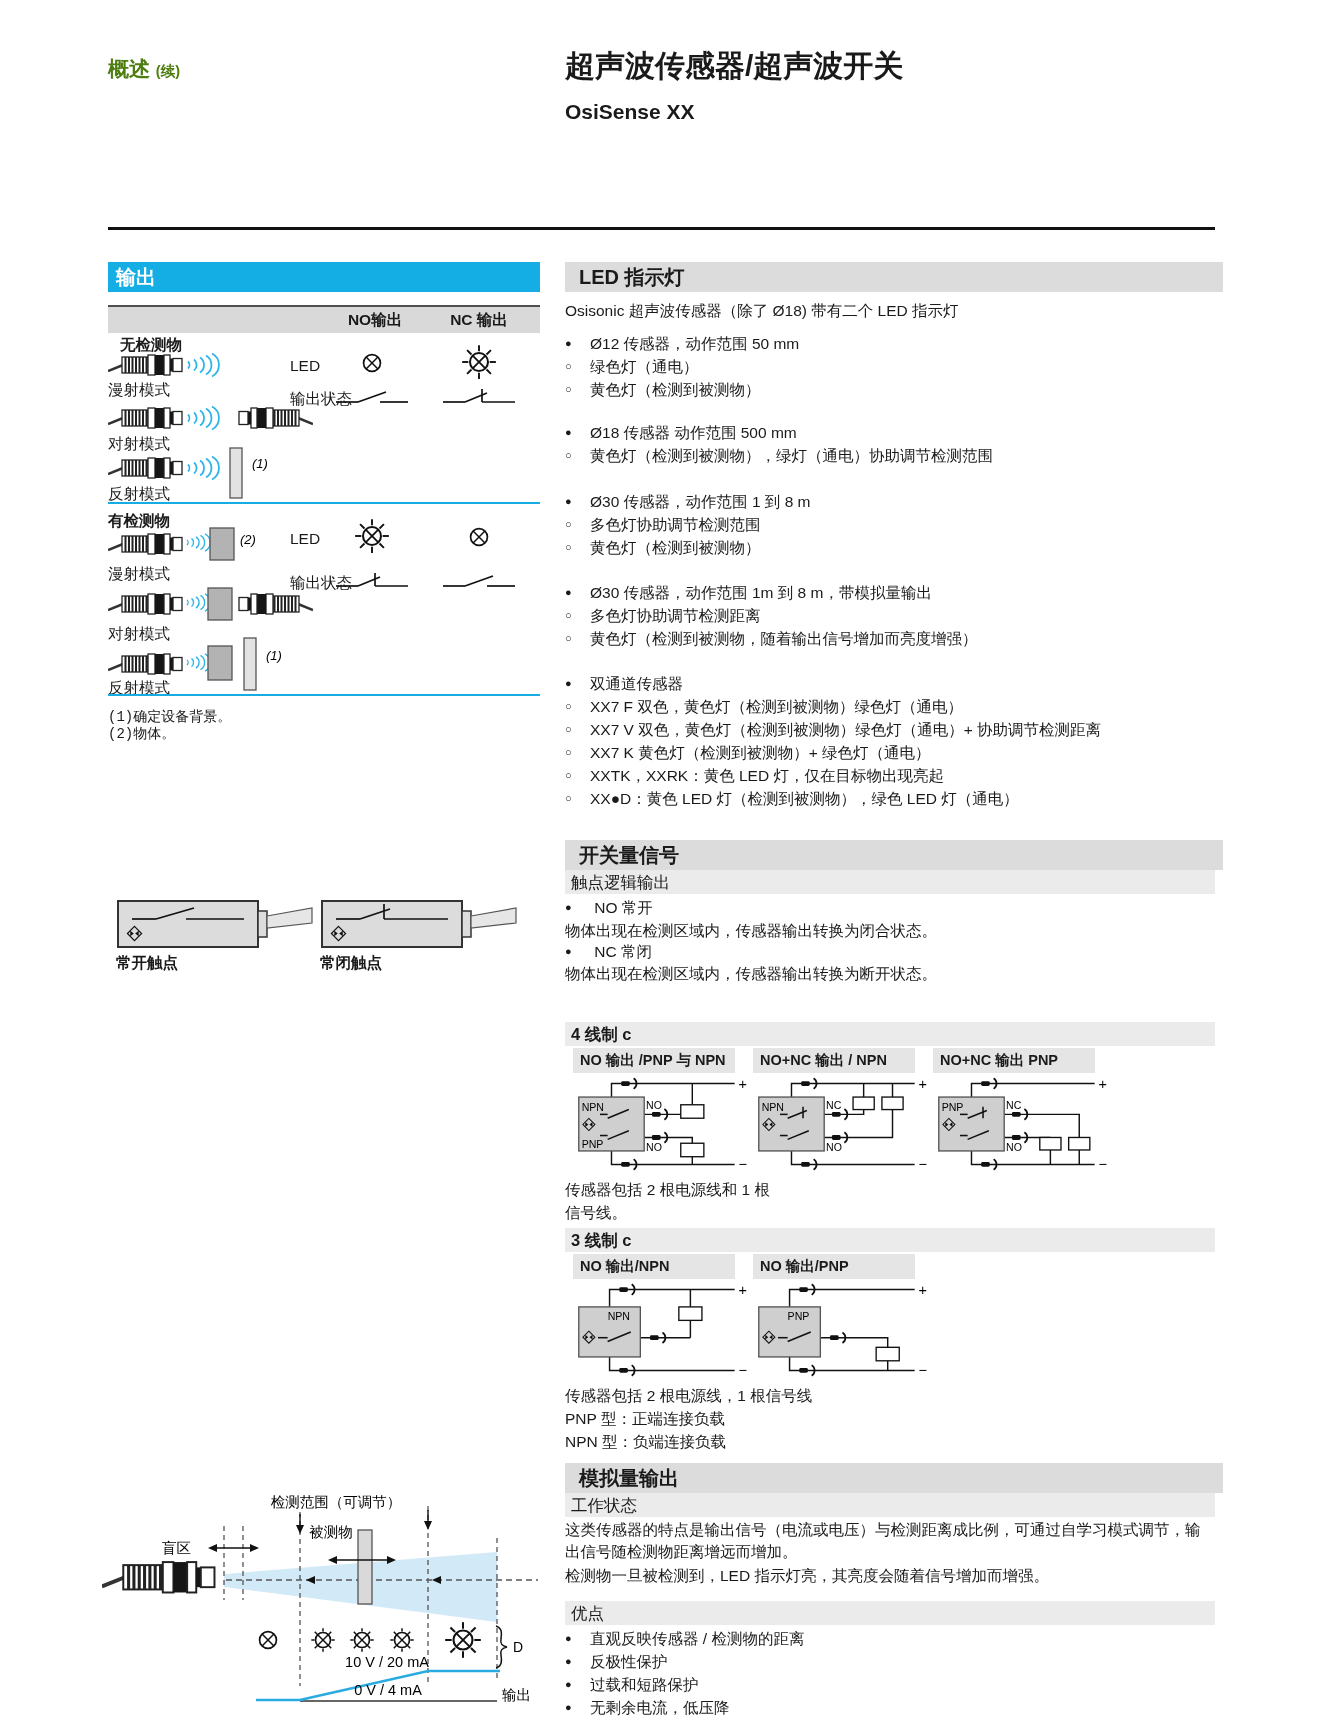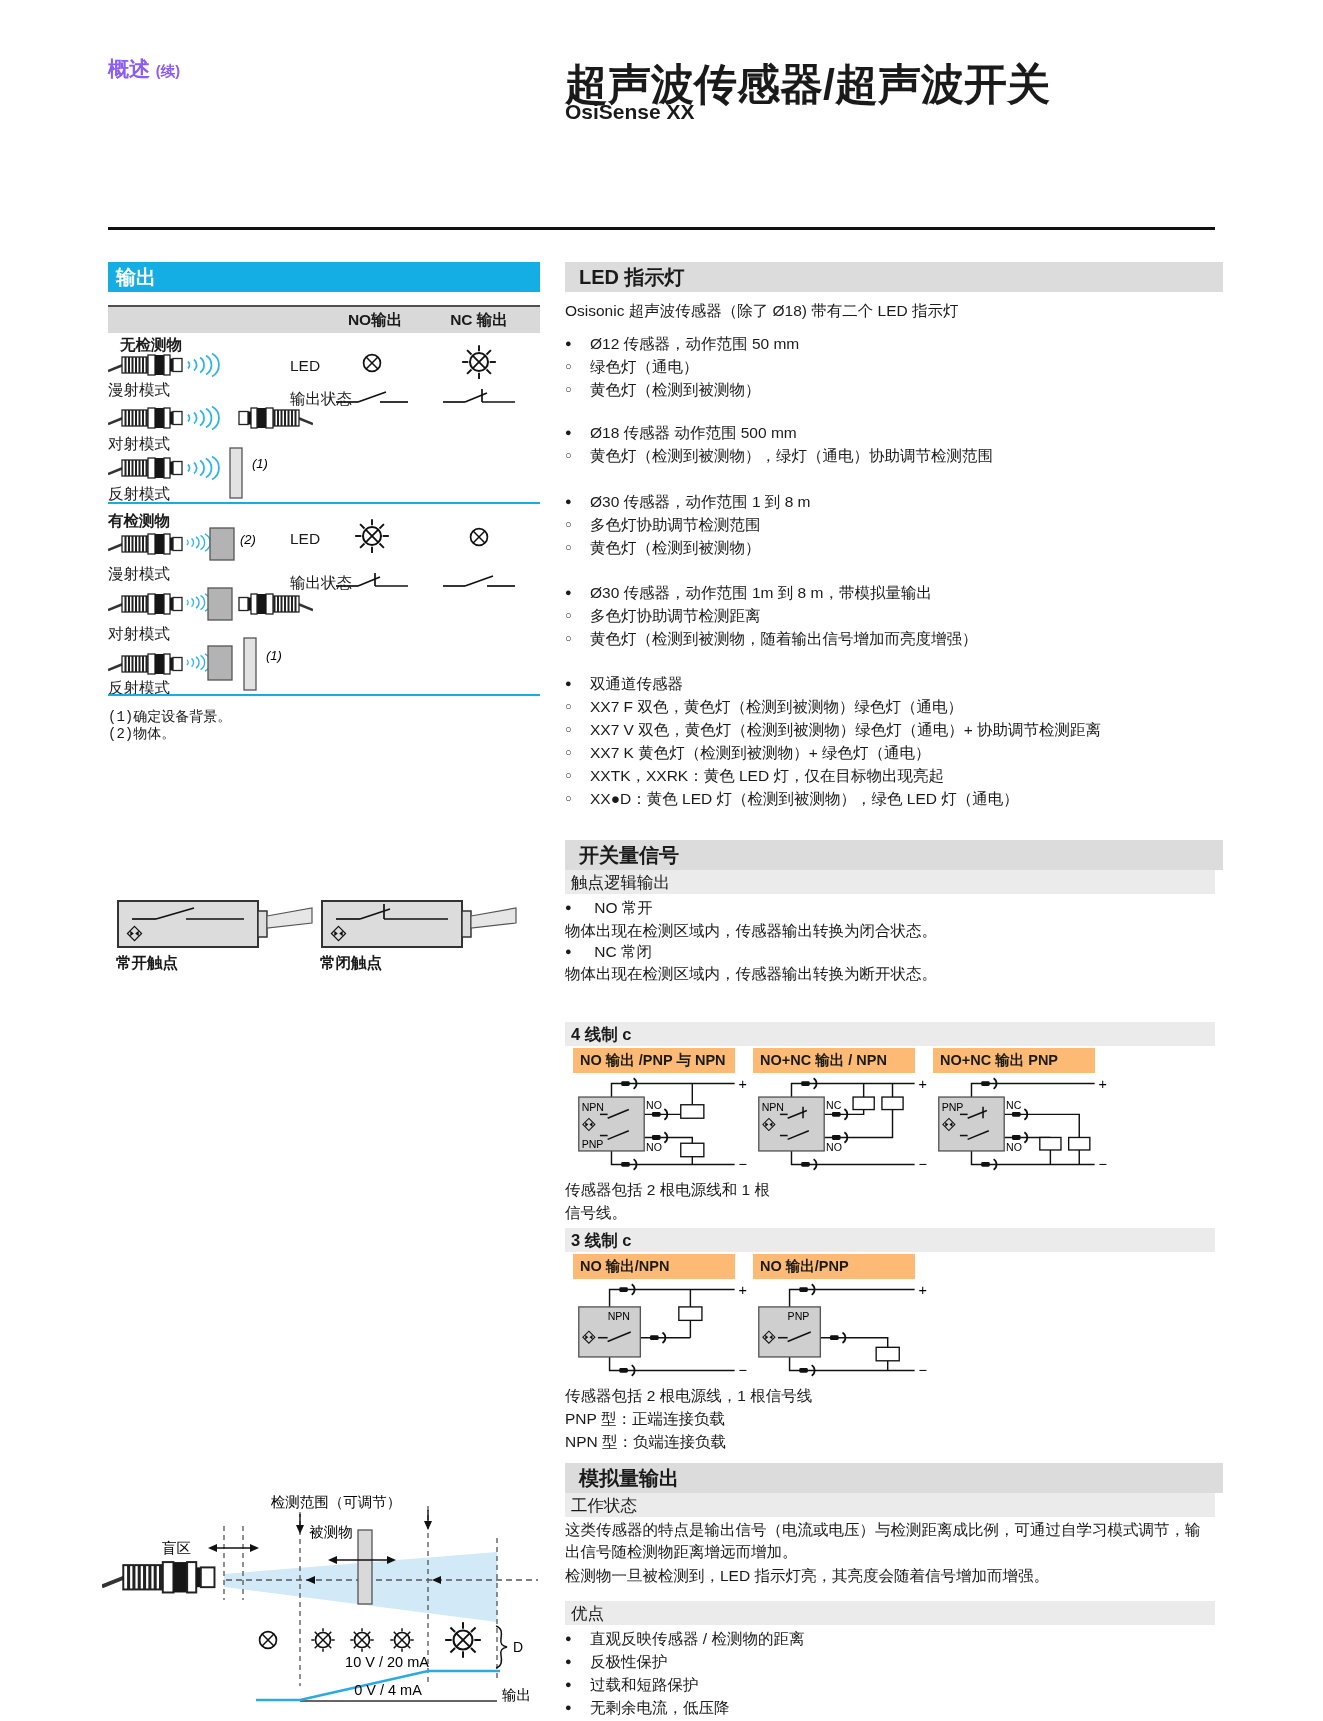--- a/index.html
+++ b/index.html
@@ -1,25 +1,25 @@
 <!DOCTYPE html>
 <html><head>
 <meta charset="utf-8">
 <style>
   html,body{margin:0;padding:0;background:#fff;}
   #page{position:relative;width:1323px;height:1721px;background:#fff;overflow:hidden;
         font-family:"Liberation Sans","DejaVu Sans",sans-serif;color:#1a1a1a;}
   .abs{position:absolute;}
-  .cyan{color:#8b5cf6;}
+  .cyan{color:#4d7c0f;}
   .rule{background:#111;height:3px;}
   .cyanbar{background:#14ADE4;color:#fff;font-weight:bold;font-size:20px;line-height:30px;padding-left:8px;}
   .cyanline{background:#14ADE4;height:2px;}
   .bar{background:#DCDCDC;font-weight:bold;font-size:20px;line-height:30px;padding-left:14px;}
   .subbar{background:#EBEBEB;font-size:16.5px;line-height:24px;padding-left:6px;}
-  .dlabel{background:#fdba74;font-size:14.5px;font-weight:600;line-height:25px;padding-left:7px;width:155px;}
+  .dlabel{background:#e5e5e5;font-size:14.5px;font-weight:600;line-height:25px;padding-left:7px;width:155px;}
   .t15{font-size:15.5px;line-height:22px;}
   .t14{font-size:14px;line-height:19px;font-family:Liberation Mono, monospace;}
   .mode{font-size:15.5px;}
   .thead{background:#D9D9D9;border-top:2px solid #4F4F4F;height:26px;}
   .thead span{font-size:15.5px;font-weight:bold;line-height:26px;display:inline-block;text-align:center;}
   .li{font-size:15.5px;line-height:23px;white-space:nowrap;}
   .li .b{display:inline-block;width:25px;font-size:11px;vertical-align:2px;}
   .cap{font-size:15.5px;line-height:23px;}
   svg text{font-family:"Liberation Sans","DejaVu Sans",sans-serif;}
 </style>
@@ -116,21 +116,21 @@
     </symbol>
   </defs>
 </svg>
 
 <div id="page">
 
   <div class="abs cyan" style="left:108px;top:55px;font-size:21px;font-weight:bold;">
     <span>概述</span>
     <span style="font-size:14.5px;font-weight:bold;">(续)</span>
   </div>
-  <div class="abs" style="left:565px;top:46px;font-size:43px;font-weight:bold;margin-top:10px;">超声波传感器/超声波开关</div>
+  <div class="abs" style="left:565px;top:46px;font-size:30px;font-weight:bold;">超声波传感器/超声波开关</div>
   <div class="abs" style="left:565px;top:100px;font-size:21px;font-weight:600;">OsiSense XX</div>
   <div class="abs rule" style="left:108px;top:227px;width:1107px;"></div>
 
   <div class="abs" style="left:108px;top:262px;width:432px;height:500px;">
     <div class="abs cyanbar" style="left:0;top:0;width:424px;">输出</div>
 
     <div class="abs thead" style="left:0;top:43px;width:432px;">
       <span class="abs" style="left:236px;width:62px;">NO输出</span>
       <span class="abs" style="left:338px;width:66px;">NC 输出</span>
     </div>

